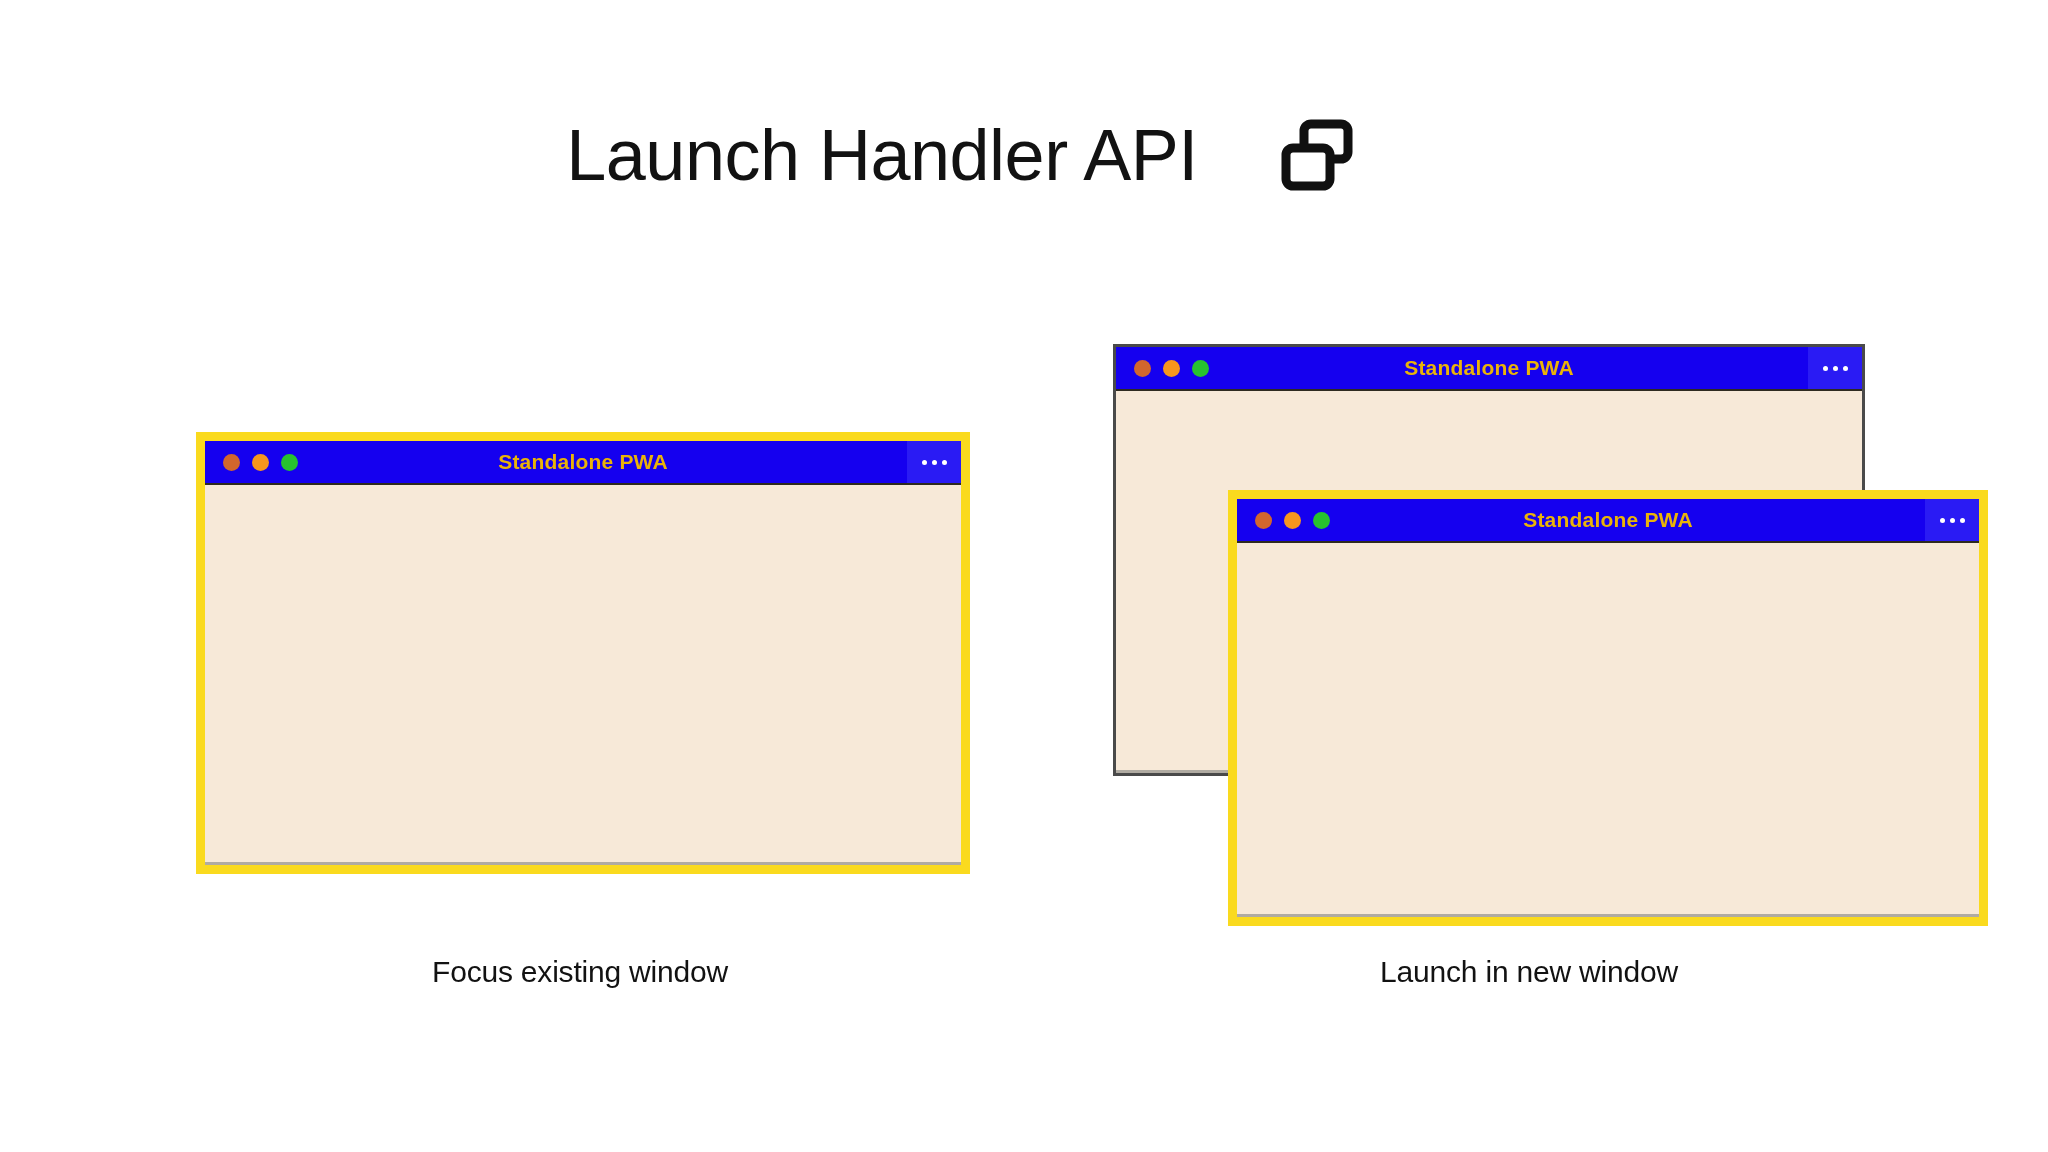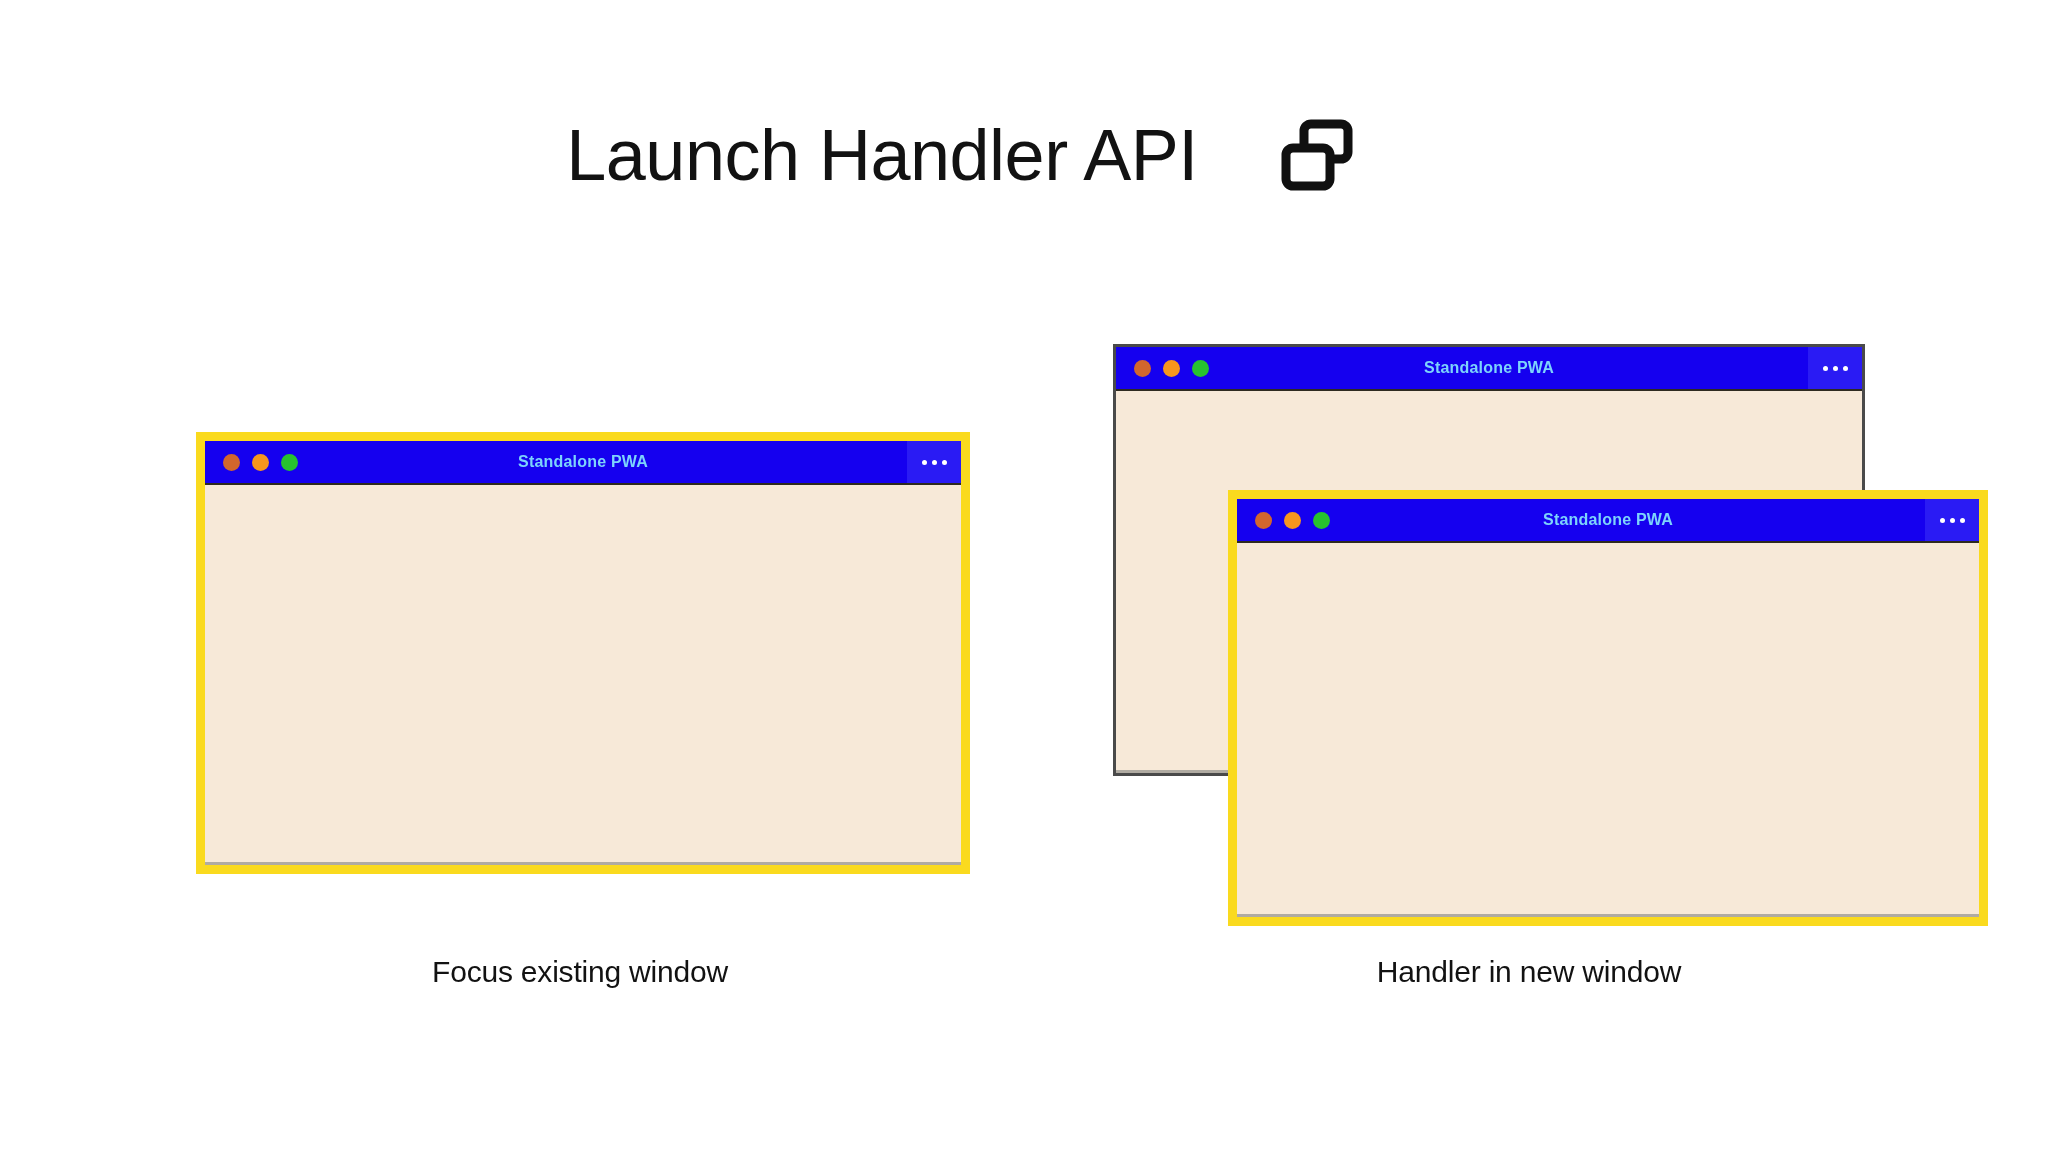--- a/index.html
+++ b/index.html
@@ -95,22 +95,22 @@
 
   .win-title {
     position: absolute;
     left: 0;
     right: 0;
     top: 0;
     bottom: 0;
     display: flex;
     align-items: center;
     justify-content: center;
-    color: #7dd3fc;
-    font-size: 16px;
+    color: #eab308;
+    font-size: 21px;
     font-weight: bold;
     letter-spacing: 0.2px;
     pointer-events: none;
     z-index: 1;
   }
   .menu-button {
     margin-left: auto;
     width: 54px;
     align-self: stretch;
     background: #2a1bf4;
@@ -241,13 +241,13 @@
       <div class="menu-button">
         <span class="mdot"></span>
         <span class="mdot"></span>
         <span class="mdot"></span>
       </div>
     </div>
     <div class="win-body"></div>
   </div>
 </div>
 
-<div class="caption" id="caption-right">Handler in new window</div>
+<div class="caption" id="caption-right">Launch in new window</div>
 
 </body></html>

